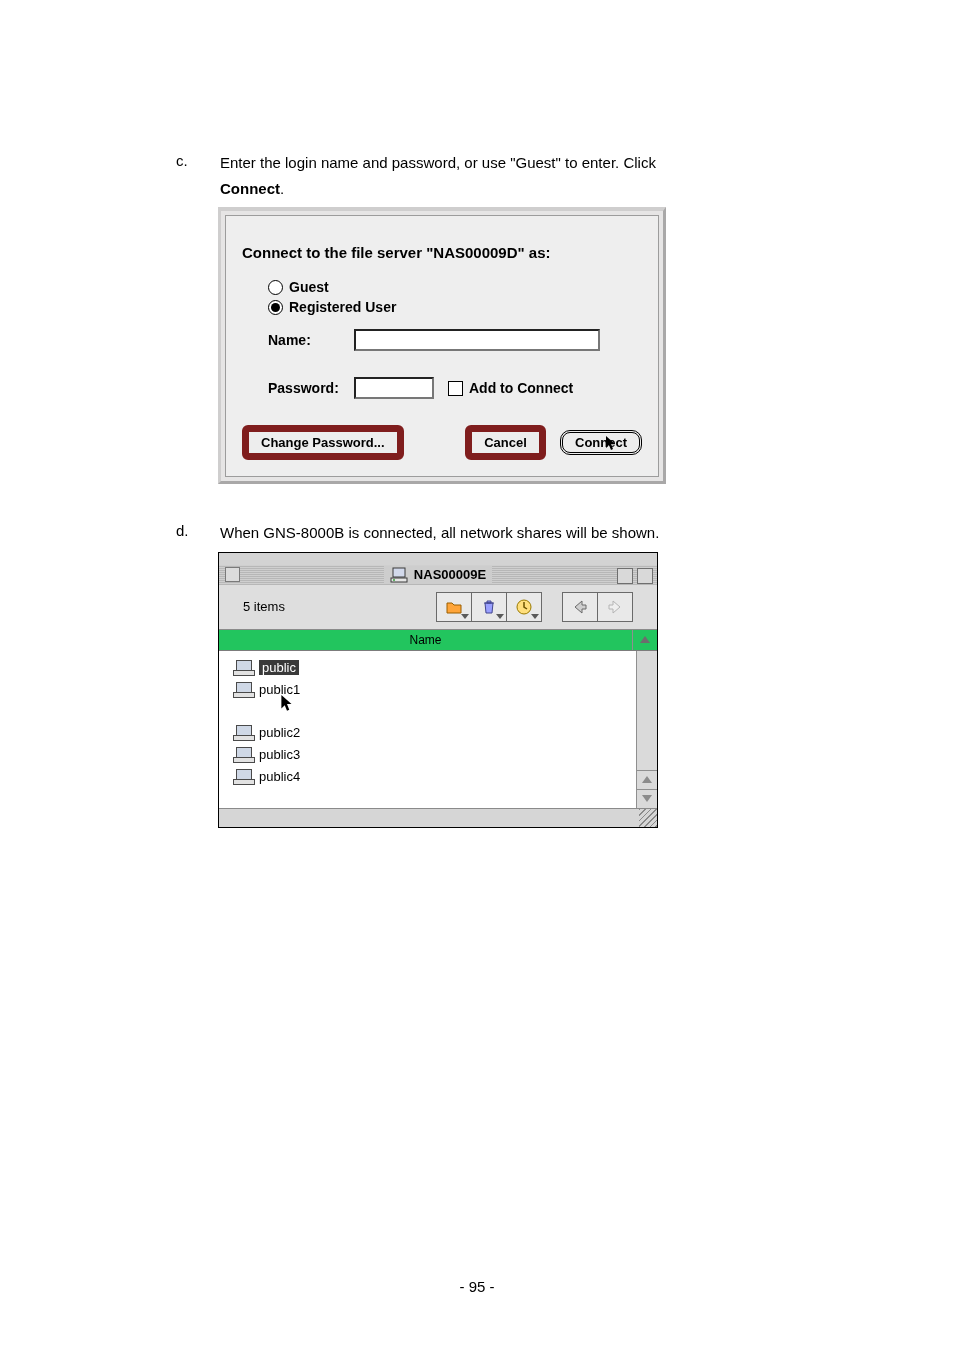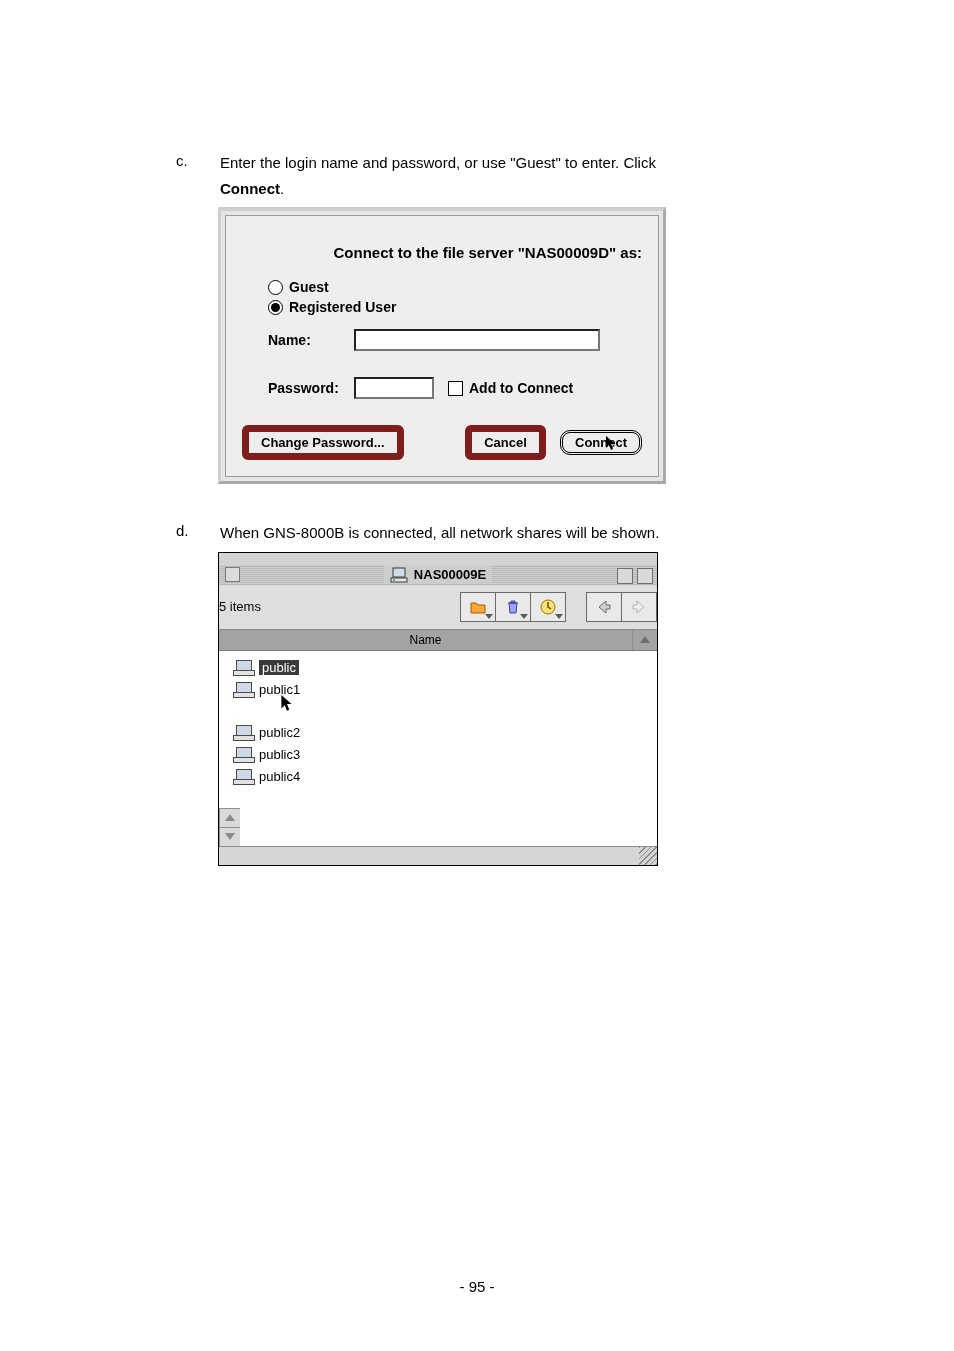--- a/index.html
+++ b/index.html
@@ -53,21 +53,21 @@
     border-bottom: 3px solid #a9a8a8;
     padding: 4px;
   }
   .dlg1-inner {
     border: 1px solid #9c9c9c;
     background: #eeeeee;
     padding: 0 16px 14px 16px;
   }
   .dlg1-title {
     font: bold 15px "Lucida Grande", Geneva, sans-serif;
-    text-align: right;
+    text-align: left;
     padding: 28px 0 18px 0;
   }
   .dlg1-radio-group {
     margin-left: 26px;
     font: bold 14px "Lucida Grande", Geneva, sans-serif;
   }
   .dlg1-radio-row {
     display: flex;
     align-items: center;
     margin-bottom: 4px;
@@ -187,21 +187,21 @@
     border: 1px solid #6f6f6f;
     background: #d9d9d9;
     display: inline-block;
   }
   .win2-toolbar {
     height: 44px;
     background: #dedede;
     border-bottom: 1px solid #8a8a8a;
     display: flex;
     align-items: center;
-    padding: 0 0;
+    padding: 0 24px;
     justify-content: space-between;
   }
   .tb-items { color: #000; }
   .tb-buttons { display: flex; gap: 4px; align-items: center; }
   .tb-group { display: inline-flex; }
   .tool-btn {
     width: 34px; height: 28px;
     border: 1px solid #6a6a6a;
     background: #e9e9e9;
     display: inline-flex;
@@ -212,21 +212,21 @@
   .drop-tri {
     position: absolute;
     right: 2px; bottom: 2px;
     width: 0; height: 0;
     border-left: 4px solid transparent;
     border-right: 4px solid transparent;
     border-top: 5px solid #5a5a5a;
   }
   .win2-header {
     display: flex;
-    background: #a3a3a3;
+    background: #22c55e;
     border-bottom: 1px solid #7c7c7c;
     font-size: 12px;
   }
   .win2-header .col-name {
     flex: 1;
     text-align: center;
     padding: 3px 0;
     border-right: 1px solid #8f8f8f;
   }
   .win2-header .col-sort {
@@ -236,21 +236,20 @@
   }
   .sort-tri {
     width: 0; height: 0;
     border-left: 5px solid transparent;
     border-right: 5px solid transparent;
     border-bottom: 7px solid #6d6d6d;
   }
   .win2-body {
     display: flex;
     background: #fff;
-    flex-direction: column;
   }
   .win2-list {
     flex: 1;
     padding: 6px 0 20px 14px;
   }
   .share-row {
     display: flex;
     align-items: center;
     height: 22px;
     gap: 6px;

